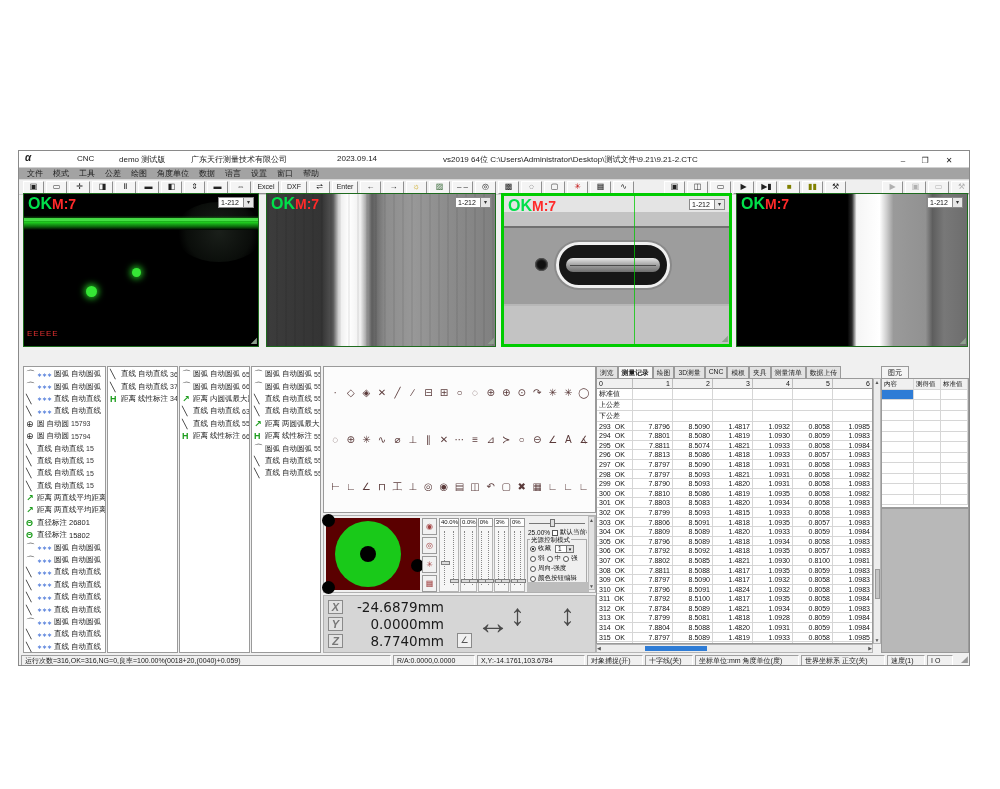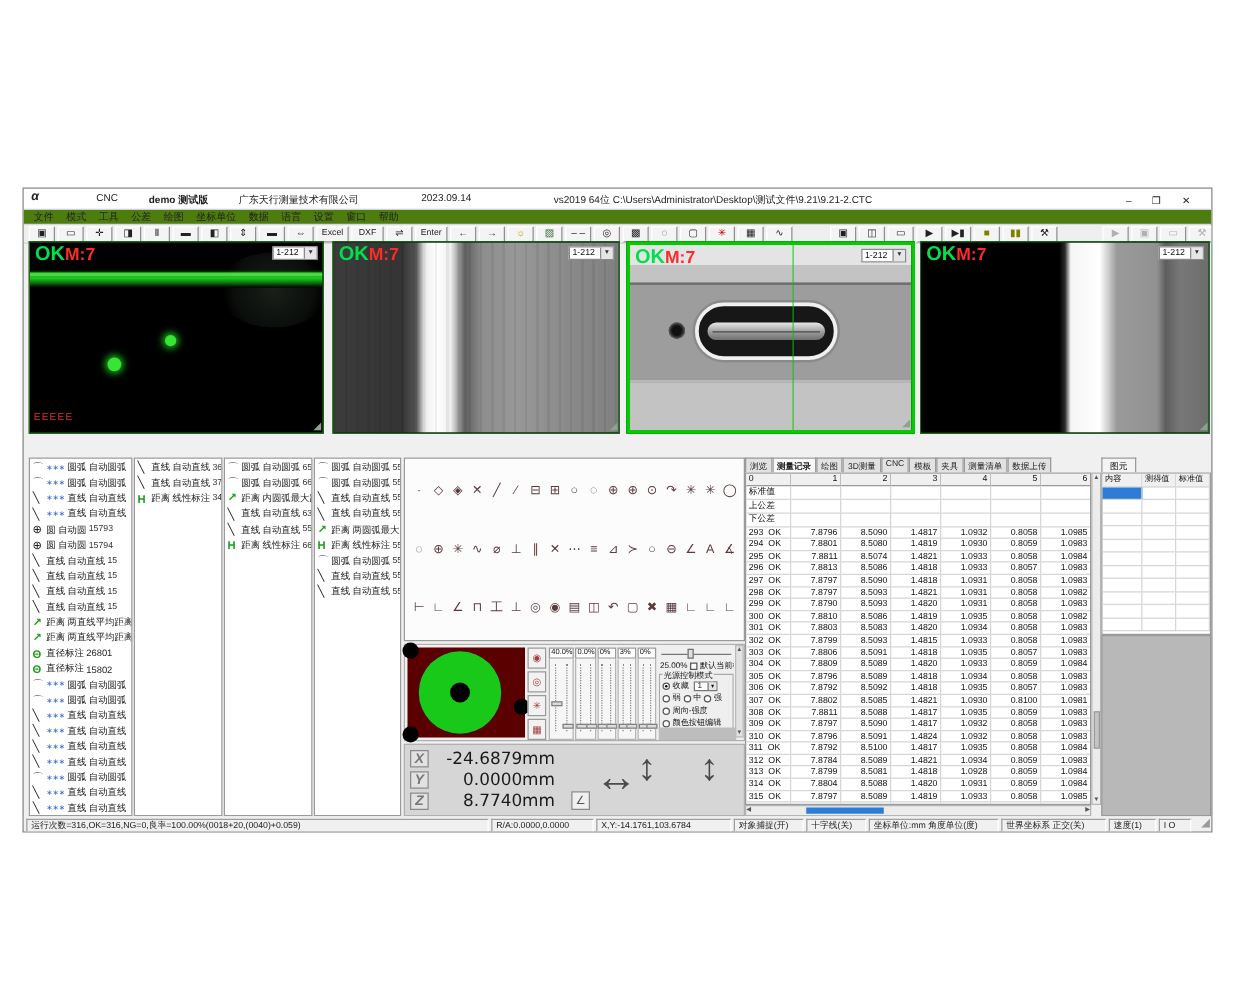--- a/index.html
+++ b/index.html
@@ -6,29 +6,29 @@
     font-family:"Liberation Sans","DejaVu Sans",sans-serif;-webkit-font-smoothing:none;}
   *{box-sizing:border-box;}
   #app{position:absolute;left:18px;top:150px;width:952px;height:516px;background:#f0f0f0;
     border:1px solid #8a8a8a;overflow:hidden;font-size:8px;color:#111;}
   
   #titlebar{position:absolute;left:0;top:0;width:100%;height:17px;background:#ffffff;border-bottom:1px solid #d0d0d0;}
   #titlebar span{position:absolute;top:3px;white-space:nowrap;font-size:8px;color:#222;}
   .logo{left:6px;color:#8b0000;font-weight:bold;font-style:italic;font-size:10px !important;top:1px !important;}
   .t-app{left:19px;font-weight:bold;margin-top:20px;}
   .t-cnc{left:58px;}
-  .t-user{left:100px;font-weight:bold;}
+  .t-user{left:100px;}
   .t-co{left:172px;}
   .t-date{left:318px;}
   .t-path{left:424px;color:#333;}
   .winbtn{position:absolute;top:1px;width:16px;height:13px;text-align:center;font-size:9px;
     line-height:13px;color:#444;cursor:default;}
   #btn-min{right:58px;} #btn-max{right:36px;} #btn-close{right:12px;}
   
-  #menubar{position:absolute;left:0;top:17px;width:100%;height:12px;background:#4d7c0f;
+  #menubar{position:absolute;left:0;top:17px;width:100%;height:12px;background:#a3a3a3;
     border-bottom:1px solid #d8d8d8;display:flex;align-items:center;padding-left:8px;gap:10px;}
   .menu-item{font-size:8px;color:#222;}
   
   #toolbar{position:absolute;left:0;top:29px;width:100%;height:15px;background:#efefef;
     border-bottom:1px solid #cfcfcf;display:flex;align-items:center;padding:0 4px;gap:2px;}
   .tb-group{display:flex;gap:2px;align-items:center;}
   .tb-gapC{margin-left:28px;} .tb-gapD{margin-left:34px;}
   .tb-btn{height:13px;min-width:21px;padding:0 2px;font-size:8px;line-height:10px;background:#f4f4f4;
     border:1px solid;border-color:#ffffff #8f8f8f #8f8f8f #ffffff;color:#222;text-align:center;overflow:hidden;}
   .tb-text{font-size:7px;min-width:26px;}
@@ -183,21 +183,21 @@
     <span class="winbtn" id="btn-max">❐</span>
     <span class="winbtn" id="btn-close">✕</span>
   </div>
 
   <div id="menubar">
       <span class="menu-item">文件</span>
       <span class="menu-item">模式</span>
       <span class="menu-item">工具</span>
       <span class="menu-item">公差</span>
       <span class="menu-item">绘图</span>
-      <span class="menu-item">坐标单位</span>
+      <span class="menu-item">角度单位</span>
       <span class="menu-item">数据</span>
       <span class="menu-item">语言</span>
       <span class="menu-item">设置</span>
       <span class="menu-item">窗口</span>
       <span class="menu-item">帮助</span>
     </div>
 
   <div id="toolbar">
       <div class="tb-group">
         <button class="tb-btn">▣</button>

